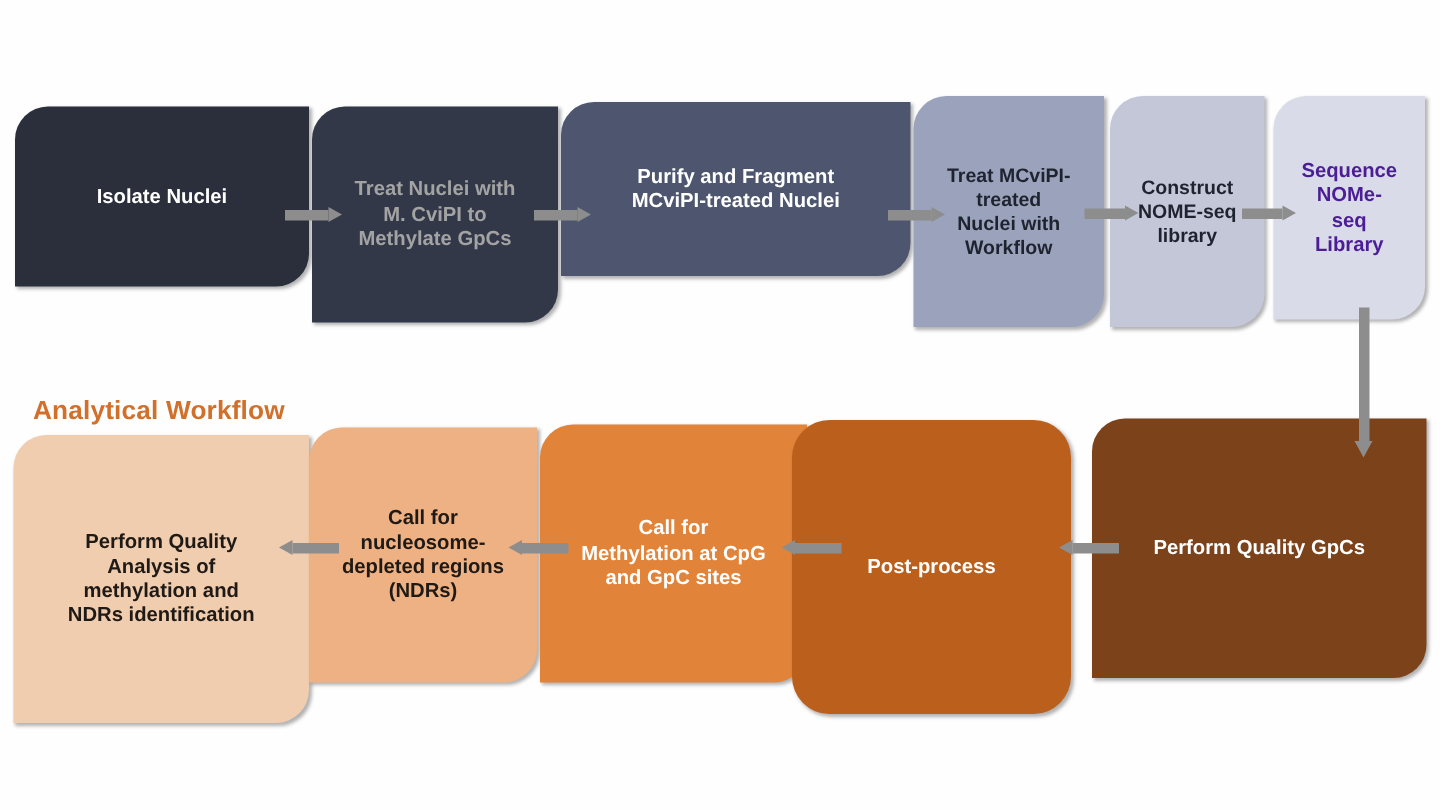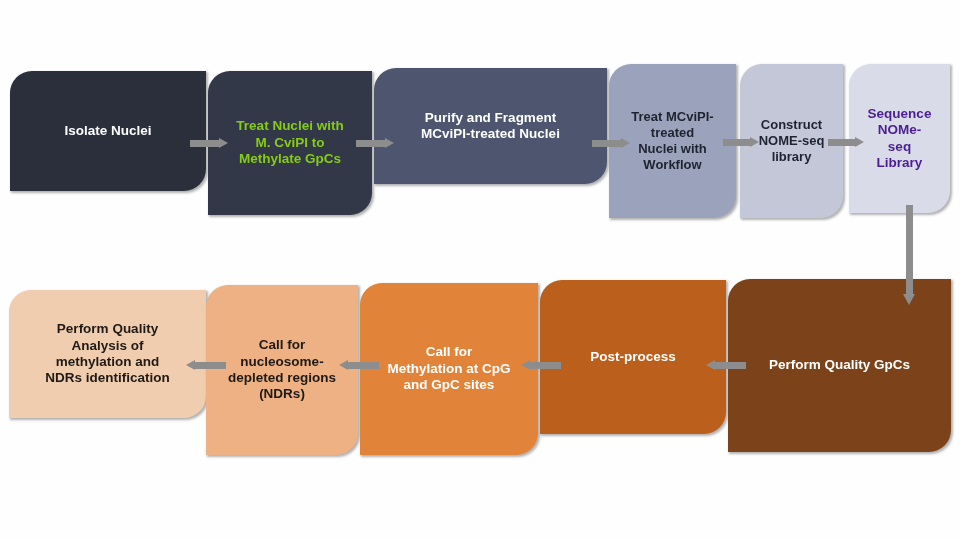--- a/index.html
+++ b/index.html
@@ -110,26 +110,27 @@
     border-right: 6.5px solid transparent;
     border-top: 11px solid #8d8d8d;
   }
 </style>
 </head>
 <body>
 
 <div id="canvas" style="background: rgb(254, 254, 255);">
 
 
+  <div class="section-title" id="title-analytical" style="color: rgb(209, 112, 42);">Analytical Workflow</div>
 
   <div id="nodes-layer">
       <div class="node" style="left: 10px; top: 71px; width: 196px; height: 120px; background: rgb(43, 47, 60); color: rgb(255, 255, 255); font-size: 13.5px; z-index: 10;">
         <span class="label">Isolate Nuclei</span>
       </div>
-      <div class="node" style="left: 208px; top: 71px; width: 164px; height: 144px; background: rgb(51, 56, 73); color: #84cc16; font-size: 13.5px; z-index: 11;">
+      <div class="node" style="left: 208px; top: 71px; width: 164px; height: 144px; background: rgb(51, 56, 73); color: #a3a3a3; font-size: 13.5px; z-index: 11;">
         <span class="label">Treat Nuclei with
 M. CviPI to
 Methylate GpCs</span>
       </div>
       <div class="node" style="left: 374px; top: 68px; width: 233px; height: 116px; background: rgb(77, 86, 110); color: rgb(255, 255, 255); font-size: 13.5px; z-index: 12;">
         <span class="label">Purify and Fragment
 MCviPI-treated Nuclei</span>
       </div>
       <div class="node" style="left: 609px; top: 64px; width: 127px; height: 154px; background: rgb(154, 163, 187); color: rgb(31, 35, 48); font-size: 13px; z-index: 13;">
         <span class="label">Treat MCviPI-
@@ -141,38 +142,38 @@
         <span class="label">Construct
 NOME-seq
 library</span>
       </div>
       <div class="node" style="left: 849px; top: 64px; width: 101px; height: 149px; background: rgb(217, 220, 232); color: #4c1d95; font-size: 13.5px; z-index: 15;">
         <span class="label">Sequence
 NOMe-
 seq
 Library</span>
       </div>
-      <div class="node" style="left: 9px; top: 290px; width: 197px; height: 128px; background: rgb(241, 205, 175); color: rgb(31, 26, 22); font-size: 13.5px; z-index: 10;">
+      <div class="node" style="left: 9px; top: 290px; width: 197px; height: 192px; background: rgb(241, 205, 175); color: rgb(31, 26, 22); font-size: 13.5px; z-index: 10;">
         <span class="label">Perform Quality
 Analysis of
 methylation and
 NDRs identification</span>
       </div>
       <div class="node" style="left: 206px; top: 285px; width: 152px; height: 170px; background: rgb(237, 177, 131); color: rgb(31, 26, 22); font-size: 13.5px; z-index: 11;">
         <span class="label">Call for
 nucleosome-
 depleted regions
 (NDRs)</span>
       </div>
       <div class="node" style="left: 360px; top: 283px; width: 178px; height: 172px; background: rgb(225, 132, 58); color: rgb(255, 255, 255); font-size: 13.5px; z-index: 12;">
         <span class="label">Call for
 Methylation at CpG
 and GpC sites</span>
       </div>
-      <div class="node" style="left: 540px; top: 280px; width: 186px; height: 154px; background: rgb(187, 95, 28); color: rgb(255, 255, 255); font-size: 13.5px; z-index: 13;">
+      <div class="node" style="left: 528px; top: 280px; width: 186px; height: 196px; background: rgb(187, 95, 28); color: rgb(255, 255, 255); font-size: 13.5px; z-index: 13; border-radius: 25px;">
         <span class="label">Post-process</span>
       </div>
       <div class="node" style="left: 728px; top: 279px; width: 223px; height: 173px; background: rgb(124, 66, 26); color: rgb(255, 255, 255); font-size: 13.5px; z-index: 14;">
         <span class="label">Perform Quality GpCs</span>
       </div>
     </div>
   <div id="arrows-layer">
       <div class="arrow-h arrow-right" style="left: 190px; top: 138px; width: 38px;">
         <div class="shaft" style="background: rgb(141, 141, 141);"></div>
         <div class="head" style="border-left-color: rgb(141, 141, 141);"></div>

